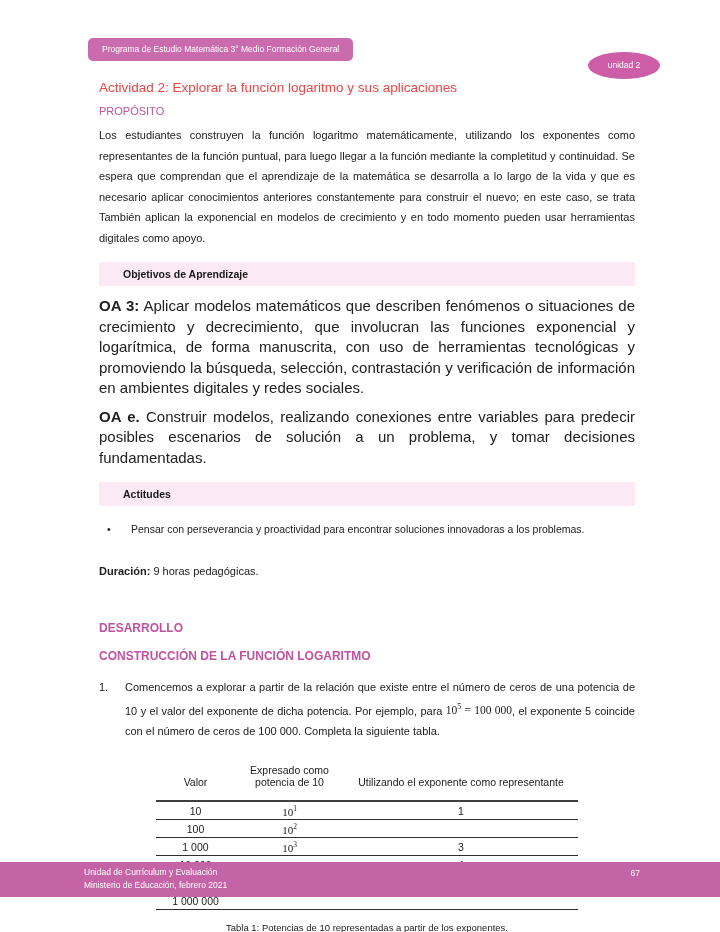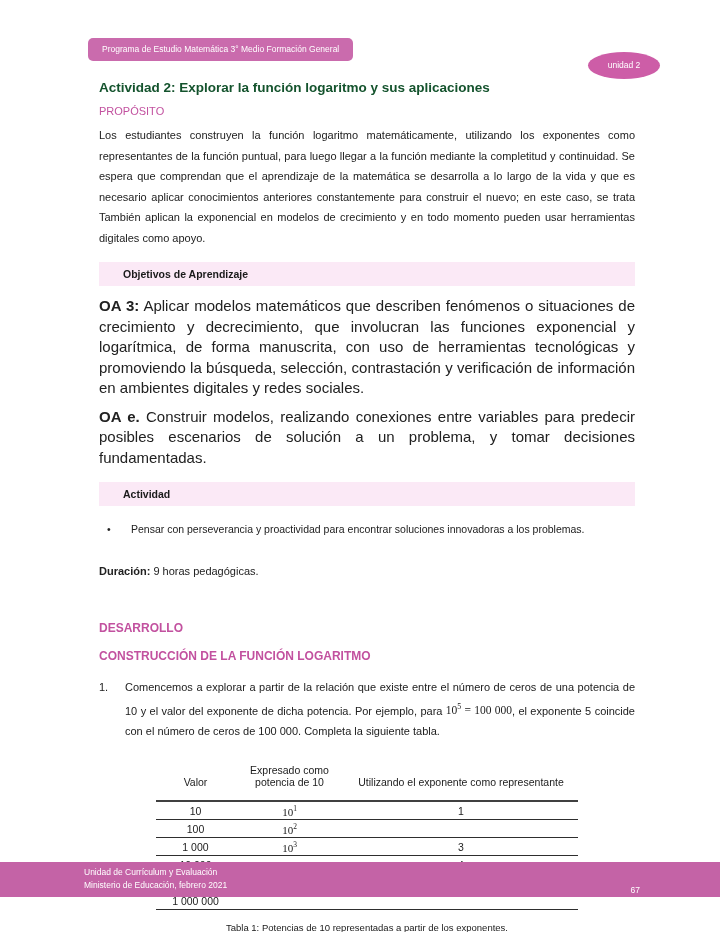--- a/index.html
+++ b/index.html
@@ -25,21 +25,21 @@
     width:72px;height:27px;
     border-radius:50%;
     font-size:8.5px;line-height:27px;text-align:center;
   }
   
   .content{
     position:absolute;left:99px;top:80px;width:536px;
   }
   .title{
     margin:0 0 10px 0;
-    font-size:13.5px;font-weight:bold;color:#14532d;
+    font-size:13.5px;font-weight:normal;color:#ef4444;
   }
   .subhead{
     margin:0 0 8px 0;
     font-size:11px;font-weight:normal;color:#c2519f;
   }
   .body-text{
     margin:0 0 14px 0;
     font-size:11px;line-height:20.5px;text-align:justify;
   }
   .pink-bar{
@@ -104,21 +104,21 @@
   
   .footer{
     position:absolute;left:0;top:862px;width:720px;height:35px;
     background:#c463a6;color:#ffffff;
   }
   .footer-lines{
     position:absolute;left:84px;top:4px;
     font-size:8.5px;line-height:13px;
   }
   .footer-page{
-    position:absolute;right:80px;top:23px;
+    position:absolute;right:80px;top:6px;
     font-size:8.5px;
   }
 </style>
 </head>
 <body>
 
 <div class="page">
 
   <div class="pill-left">Programa de Estudio Matemática 3° Medio Formación General</div>
   <div class="pill-right">unidad 2</div>
@@ -130,21 +130,21 @@
     <h2 class="subhead">PROPÓSITO</h2>
 
     <p class="body-text">Los estudiantes construyen la función logaritmo matemáticamente, utilizando los exponentes como representantes de la función puntual, para luego llegar a la función mediante la completitud y continuidad. Se espera que comprendan que el aprendizaje de la matemática se desarrolla a lo largo de la vida y que es necesario aplicar conocimientos anteriores constantemente para construir el nuevo; en este caso, se trata También aplican la exponencial en modelos de crecimiento y en todo momento pueden usar herramientas digitales como apoyo.</p>
 
     <div class="pink-bar">Objetivos de Aprendizaje</div>
 
     <p class="oa-par"><span class="bold">OA 3:</span><span> Aplicar modelos matemáticos que describen fenómenos o situaciones de crecimiento y decrecimiento, que involucran las funciones exponencial y logarítmica, de forma manuscrita, con uso de herramientas tecnológicas y promoviendo la búsqueda, selección, contrastación y verificación de información en ambientes digitales y redes sociales.</span></p>
 
     <p class="oa-par"><span class="bold">OA e.</span><span> Construir modelos, realizando conexiones entre variables para predecir posibles escenarios de solución a un problema, y tomar decisiones fundamentadas.</span></p>
 
-    <div class="pink-bar" style="margin-top:14px;">Actividad</div>
+    <div class="pink-bar" style="margin-top:14px;">Actitudes</div>
 
     <div class="bullet-row">
       <span class="bullet-glyph">•</span>
       <span>Pensar con perseverancia y proactividad para encontrar soluciones innovadoras a los problemas.</span>
     </div>
 
     <p class="duracion"><span class="bold">Duración:</span><span> 9 horas pedagógicas.</span></p>
 
     <h2 class="big-head">DESARROLLO</h2>
 

